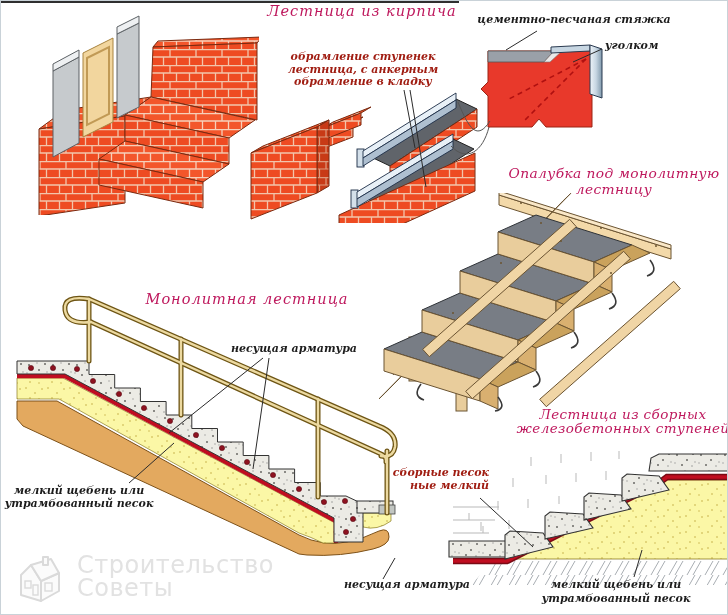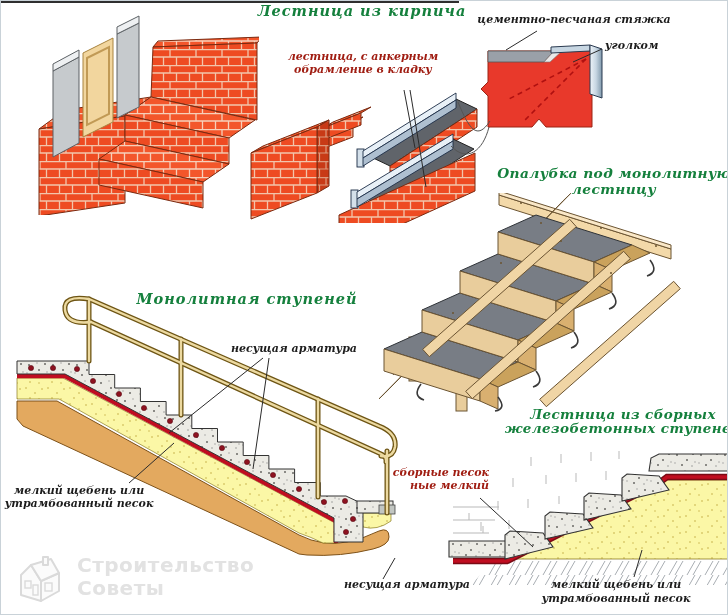--- a/index.html
+++ b/index.html
@@ -5,27 +5,27 @@
   html,body{margin:0;padding:0;background:#ffffff;}
   .page{position:relative;width:728px;height:615px;background:#ffffff;
         border:1px solid #c9d2d8;box-sizing:border-box;overflow:hidden;
         font-family:"DejaVu Serif",serif;}
   .illus{position:absolute;}
   .lbl{position:absolute;font-weight:bold;font-style:italic;white-space:nowrap;
        color:#1c1c1c;line-height:12.5px;font-size:11px;}
   .lbl.center{transform:translateX(-50%);text-align:center;}
   .lbl.rightal{transform:translateX(-100%);text-align:right;}
   .lbl.red{color:#a01d12;}
-  .ttl{position:absolute;font-weight:bold;font-style:italic;white-space:nowrap;
-       color:#15803d;font-size:14.5px;letter-spacing:1px;line-height:16px;}
+  .ttl{position:absolute;font-weight:normal;font-style:italic;white-space:nowrap;
+       color:#be185d;font-size:14.5px;letter-spacing:1px;line-height:16px;}
   .ttl.center{transform:translateX(-50%);text-align:center;}
   .ttl.small{font-size:13.5px;letter-spacing:0.4px;line-height:13.5px;}
   .watermark{position:absolute;left:12px;top:548px;display:flex;align-items:center;gap:8px;}
-  .wm-text{font-family:"DejaVu Sans",sans-serif;font-size:20px;line-height:23px;
-           color:#e2e2e2;letter-spacing:0.5px;font-weight:bold;}
+  .wm-text{font-family:"DejaVu Sans",sans-serif;font-size:24px;line-height:23px;
+           color:#e2e2e2;letter-spacing:0.5px;font-weight:normal;}
 </style>
 </head>
 <body>
 
 <div class="page">
 
   <svg width="0" height="0" style="position:absolute" aria-hidden="true">
     <defs>
       <pattern id="brickF" patternUnits="userSpaceOnUse" width="26" height="16">
         <rect width="26" height="16" fill="#ee4b22"></rect>
@@ -269,34 +269,35 @@
       <path d="M128,482 L173,442"></path>
       <path d="M479,497 L532,546"></path>
       <path d="M382,578 L394,557"></path>
       <path d="M633,576 L641,549"></path>
     </g>
   </svg>
 
   <div class="ttl center" style="left:361px;top:2px">Лестница из кирпича</div>
 
   <div class="lbl red center" style="left:362px;top:50px">
+    <div>обрамление ступенек</div>
     <div>лестница, с анкерным</div>
     <div>обрамление в кладку</div>
   </div>
 
   <div class="lbl center" style="left:573px;top:13px">цементно-песчаная стяжка</div>
 
   <div class="lbl" style="left:604px;top:39px">уголком</div>
 
   <div class="ttl center" style="left:613px;top:165px;font-size:13.8px;letter-spacing:0.4px;line-height:15.5px">
     <div>Опалубка под монолитную</div>
     <div>лестницу</div>
   </div>
 
-  <div class="ttl center" style="left:246px;top:290px">Монолитная ступеней</div>
+  <div class="ttl center" style="left:246px;top:290px">Монолитная лестница</div>
 
   <div class="lbl center" style="left:293px;top:342px">несущая арматура</div>
 
   <div class="lbl center" style="left:78px;top:483px;line-height:13px">
     <div>мелкий щебень или</div>
     <div>утрамбованный песок</div>
   </div>
 
   <div class="ttl center small" style="left:622px;top:407px">
     <div>Лестница из сборных</div>

